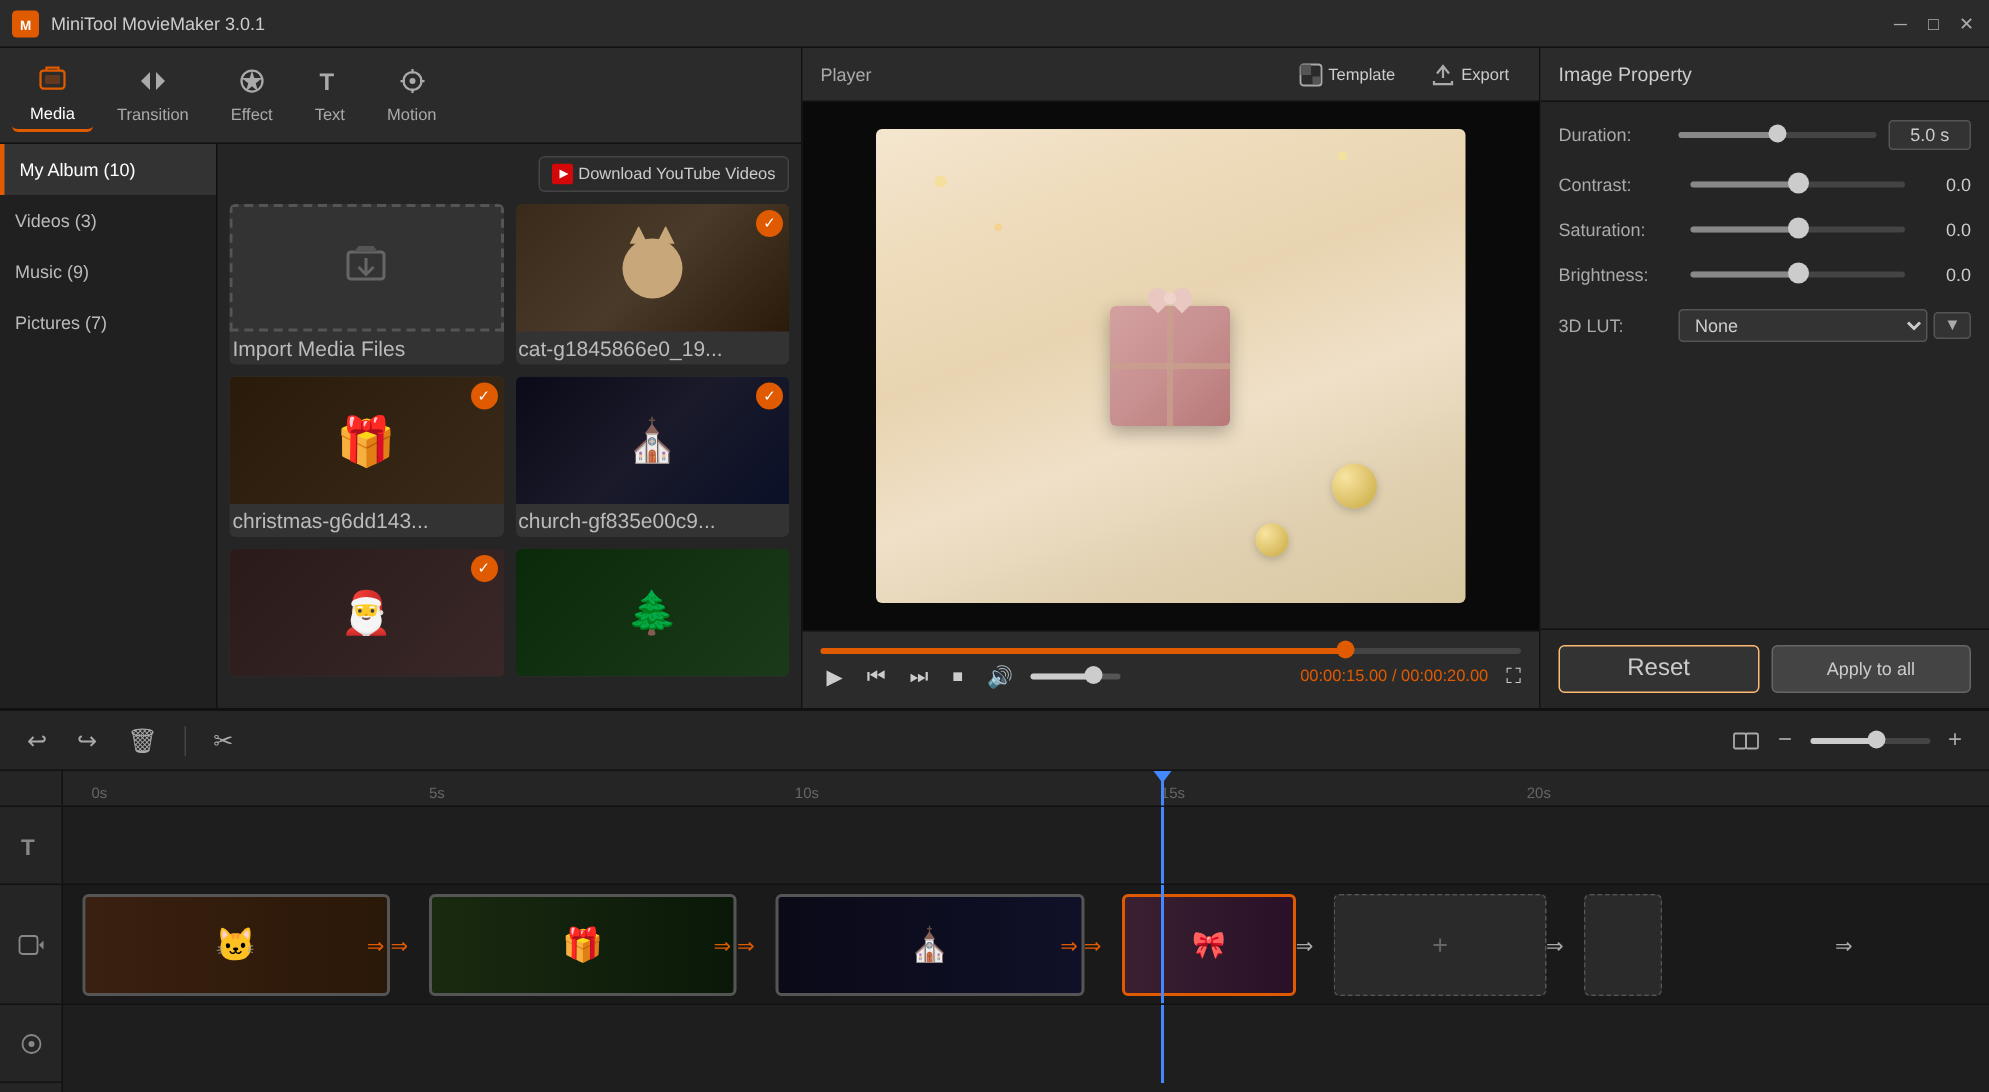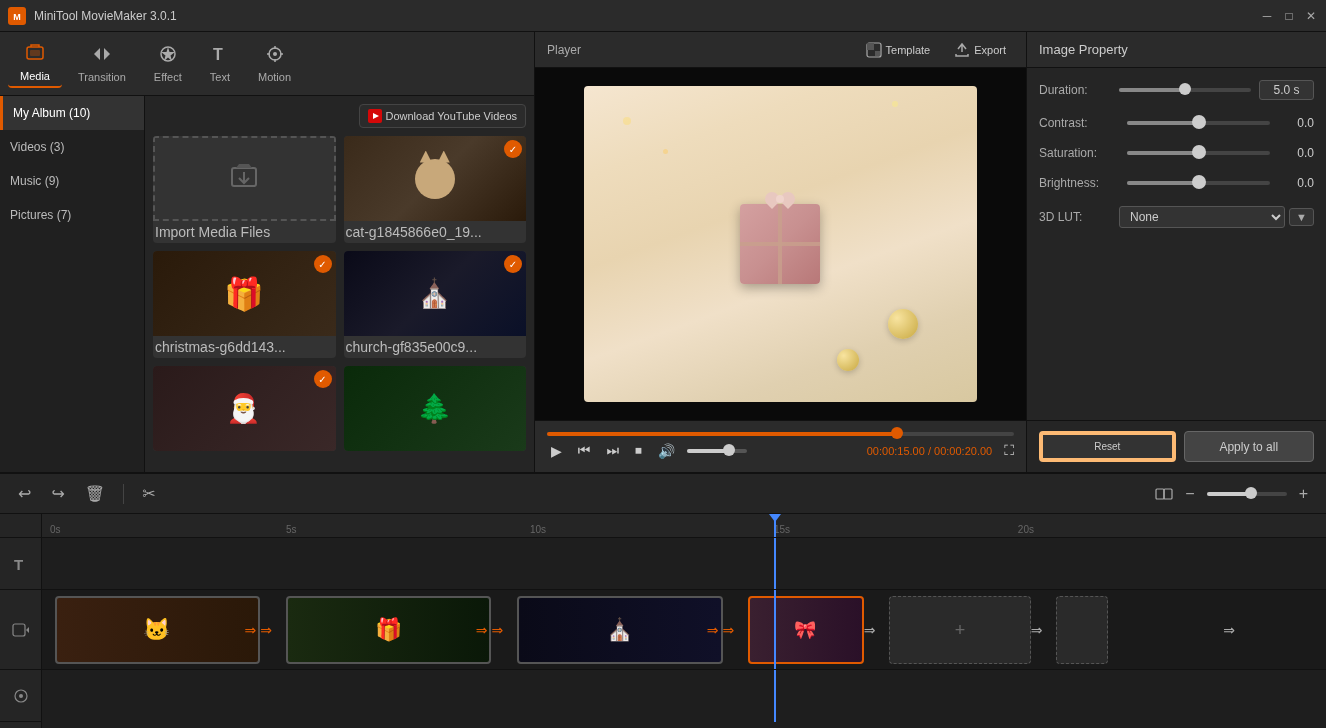--- a/index.html
+++ b/index.html
@@ -427,25 +427,25 @@
     #right-footer {
       padding: 10px 12px;
       border-top: 1px solid #111;
       display: flex;
       gap: 8px;
     }
     .reset-btn {
       flex: 1;
       padding: 6px;
       background: #333;
-      border: 4px solid #fdba74;
+      border: 1px solid #fdba74;
       color: #ccc;
       border-radius: 4px;
       cursor: pointer;
-      font-size: 10px;
+      font-size: 16px;
     }
     .apply-all-btn {
       flex: 1;
       padding: 6px;
       background: #444;
       border: 1px solid #666;
       color: #ccc;
       border-radius: 4px;
       cursor: pointer;
       font-size: 12px;
@@ -988,21 +988,21 @@
           <svg width="18" height="18" viewBox="0 0 18 18">
               <circle cx="9" cy="9" r="6" fill="none" stroke="#888" stroke-width="1.2"></circle>
               <circle cx="9" cy="9" r="2" fill="#888"></circle>
             </svg>
         </div>
       </div>
 
       <div id="timeline-tracks" style="position:relative;">
 
         <div id="time-ruler" style="position:relative;height:24px;background:#252525;border-bottom:1px solid #111;">
-          <span class="time-mark" style="left:8px;">0s</span>
+          <span class="time-mark" style="left:19px;">0s</span>
           <span class="time-mark" style="left:19%;">5s</span>
           <span class="time-mark" style="left:38%;">10s</span>
           <span class="time-mark" style="left:57%;">15s</span>
           <span class="time-mark" style="left:76%;">20s</span>
 
           <div style="position:absolute;top:0;left:57%;width:2px;height:100%;background:#4488ff;pointer-events:none;">
             <div style="position:absolute;top:0;left:-5px;width:0;height:0;border-left:6px solid transparent;border-right:6px solid transparent;border-top:8px solid #4488ff;"></div>
           </div>
         </div>
 

